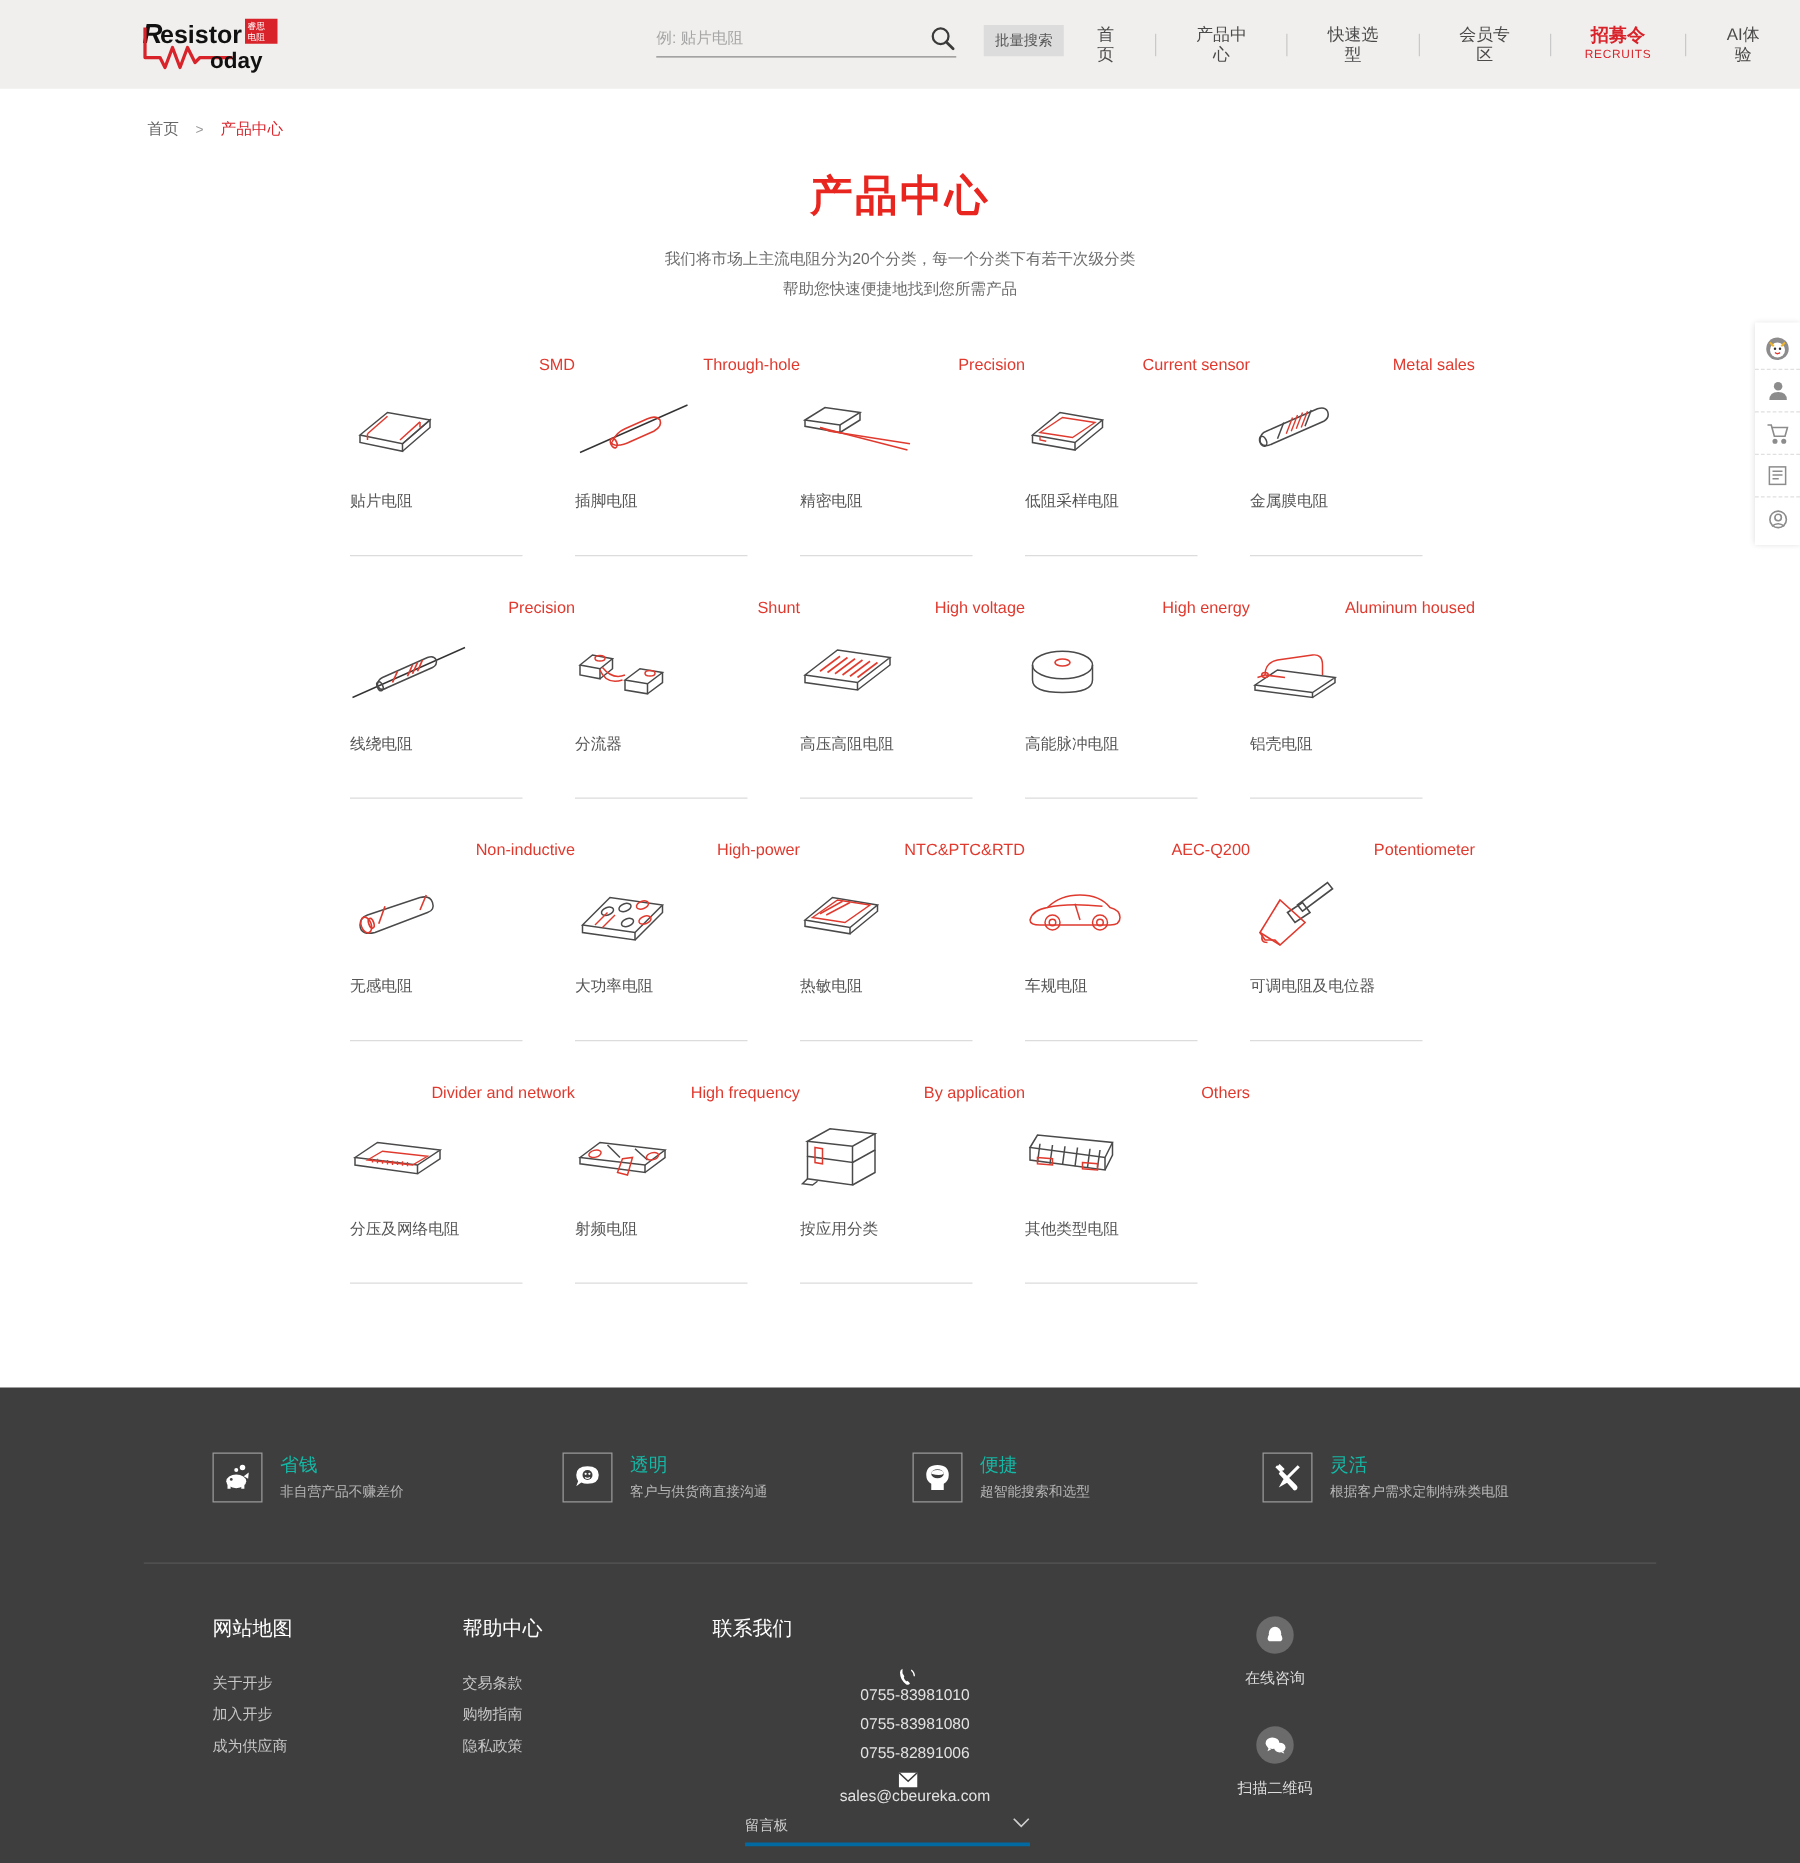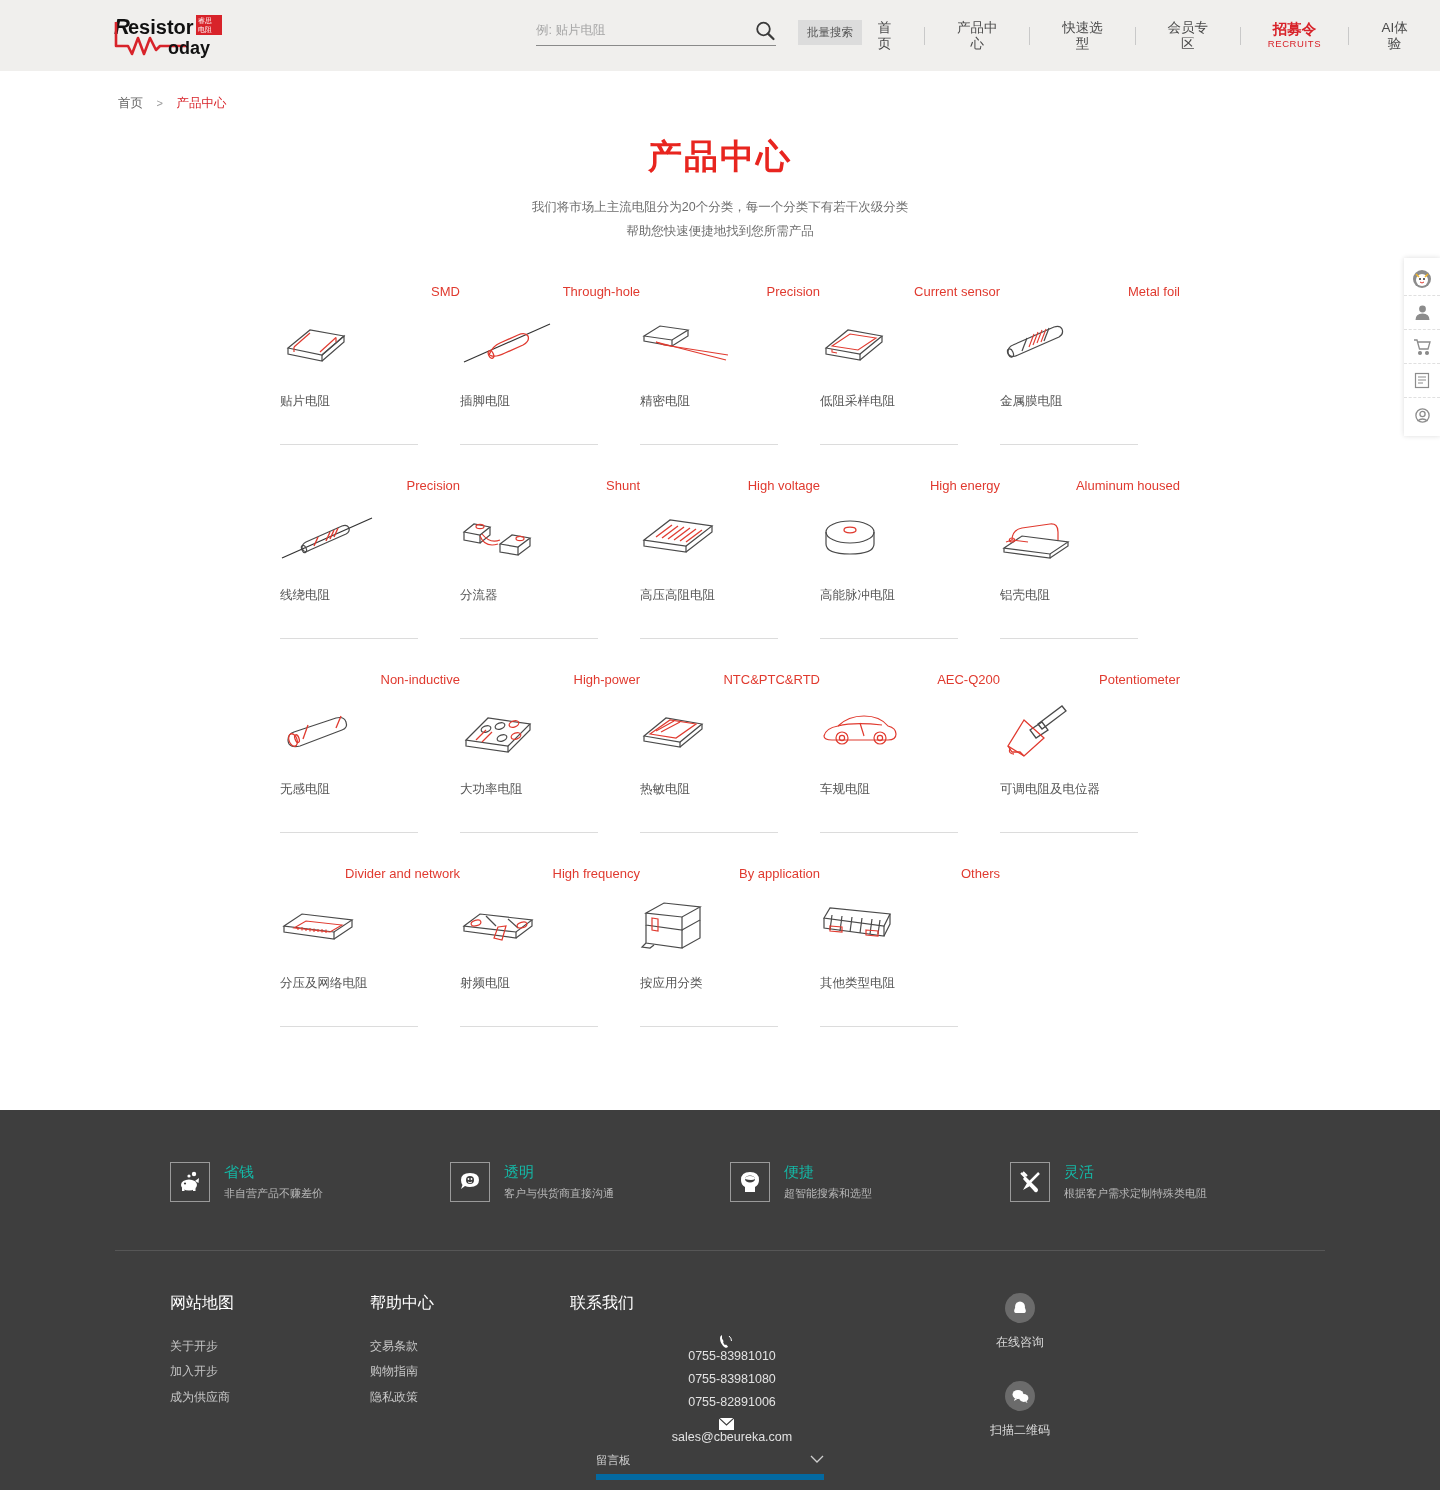--- a/index.html
+++ b/index.html
@@ -24,21 +24,21 @@
     width: 130px;
     height: 50px;
     position: relative;
     display: flex;
     align-items: center;
   }
   .logo-svg { display:block; }
 
   .search-area {
     position: absolute;
-    left: 536px;
+    left: 525px;
     top: 20px;
     display: flex;
     align-items: flex-start;
   }
   .search-box {
     width: 240px;
     border-bottom: 1px solid #8a8a8a;
     display: flex;
     align-items: center;
     padding-bottom: 5px;
@@ -244,21 +244,21 @@
     color: #e2e2e2;
     margin-bottom: 9px;
     flex-direction: column;
   }
   .contact-ico { width: 22px; flex: none; display: flex; align-items:center; }
   .contact-txt { margin-left: 4px; }
   .msg-select {
     margin-left: 26px;
     margin-top: 6px;
     width: 228px;
-    border-bottom: 6px solid #0369a1;
+    border-bottom: 3px solid #0369a1;
     display: flex;
     align-items: center;
     justify-content: space-between;
     padding-bottom: 6px;
     cursor: pointer;
   }
   .msg-select span { font-size: 11.5px; color: #cfcfcf; }
 
   .qr-item { text-align: center; margin-bottom: 30px; }
   .qr-circle {
@@ -403,21 +403,21 @@
           <path d="M12 28 L30 16 L56 20 L38 32 Z"></path>
           <path d="M12 31 L12 34 L17 35"></path>
         </g>
       </svg>
     </div>
     <div class="cell-label">低阻采样电阻</div>
     <div class="cell-rule"></div>
   </div>
 
   <div class="cell">
-    <div class="cell-title">Metal foil</div>
+    <div class="cell-title">Metal sales</div>
     <div class="cell-img">
       <svg width="72" height="54" viewBox="0 0 72 54">
         <g fill="none" stroke="#4a4a4a" stroke-width="1.2">
           <path d="M8 34 Q8 29 13 27 L54 9 Q60 7 62 11 Q64 16 59 19 L18 37 Q12 40 9 37 Q8 36 8 34 Z"></path>
           <ellipse cx="10.5" cy="35" rx="2.6" ry="4.2" transform="rotate(-24 10.5 35)"></ellipse>
           <path d="M22 33 L27 20"></path>
             <path d="M44 23 L49 10"></path>
         </g>
         <g fill="none" stroke="#e03a2f" stroke-width="1.1">
           <path d="M29 29 L34 16"></path>

